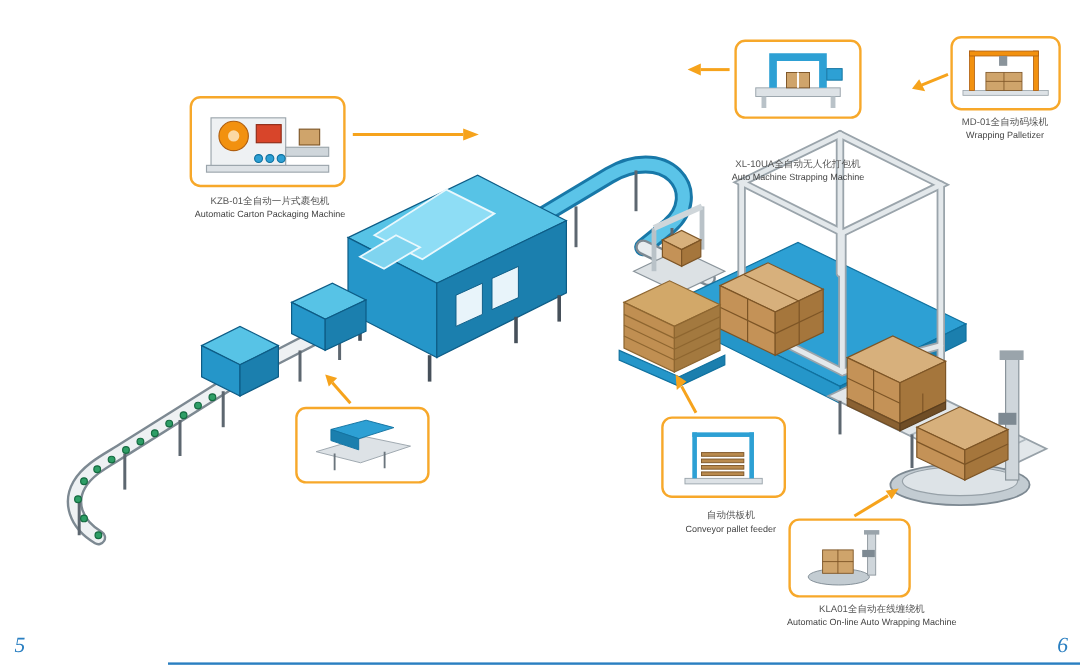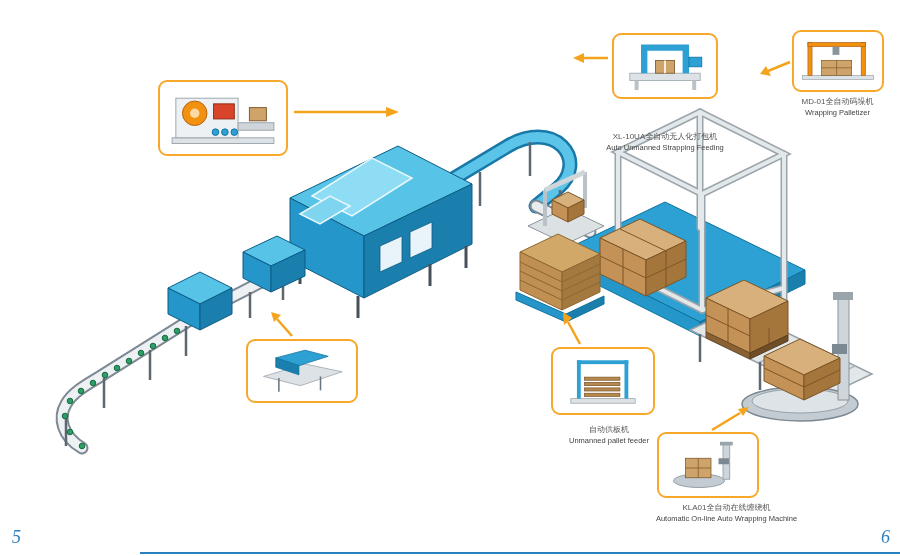--- a/index.html
+++ b/index.html
@@ -229,35 +229,39 @@
       <circle cx="30" cy="30" r="13" fill="#f2910f" stroke="#b05f10"></circle>
       <circle cx="30" cy="30" r="5" fill="#fbd9a5"></circle>
       <rect x="50" y="20" width="22" height="16" fill="#d8452a" stroke="#8e2a16"></rect>
       <circle cx="52" cy="50" r="3.5" fill="#2da0d4" stroke="#10719f"></circle>
       <circle cx="62" cy="50" r="3.5" fill="#2da0d4" stroke="#10719f"></circle>
       <circle cx="72" cy="50" r="3.5" fill="#2da0d4" stroke="#10719f"></circle>
       <rect x="76" y="40" width="38" height="8" fill="#cfd6db" stroke="#9aa4ab"></rect>
       <rect x="88" y="24" width="18" height="14" fill="#cfa46b" stroke="#7d5526"></rect>
     </svg>
   </div>
+  <div class="cap" style="left:140px; top:162px; width:170px;">
+    <div class="cn">KZB-01全自动一片式裹包机</div>
+    <div class="en">Automatic Carton Packaging Machine</div>
+  </div>
 
   <div class="callout" style="left:612px; top:33px; width:106px; height:66px;">
     <svg width="96" height="56" viewBox="0 0 120 70">
       <rect x="16" y="44" width="88" height="9" fill="#dde2e6" stroke="#9aa4ab"></rect>
       <rect x="22" y="53" width="5" height="12" fill="#b9c2c8"></rect>
       <rect x="94" y="53" width="5" height="12" fill="#b9c2c8"></rect>
       <path d="M34,44 L34,12 L86,12 L86,44" fill="none" stroke="#2da0d4" stroke-width="8"></path>
       <rect x="90" y="24" width="16" height="12" fill="#2da0d4" stroke="#10719f"></rect>
       <rect x="48" y="28" width="24" height="16" fill="#cfa46b" stroke="#7d5526"></rect>
       <line x1="60" y1="28" x2="60" y2="44" stroke="#ffffff" stroke-width="2"></line>
     </svg>
   </div>
   <div class="cap" style="left:585px; top:103px; width:160px;margin-top:28px;">
     <div class="cn">XL-10UA全自动无人化打包机</div>
-    <div class="en">Auto Unmanned Strapping Feeding</div>
+    <div class="en">Auto Machine Strapping Machine</div>
   </div>
 
   <div class="callout" style="left:792px; top:30px; width:92px; height:62px;">
     <svg width="82" height="52" viewBox="0 0 120 70">
       <rect x="8" y="56" width="104" height="6" fill="#dde2e6" stroke="#9aa4ab"></rect>
       <rect x="16" y="8" width="6" height="48" fill="#f2910f" stroke="#b05f10"></rect>
       <rect x="94" y="8" width="6" height="48" fill="#f2910f" stroke="#b05f10"></rect>
       <rect x="16" y="8" width="84" height="6" fill="#f2910f" stroke="#b05f10"></rect>
       <rect x="52" y="14" width="10" height="12" fill="#8a949b"></rect>
       <rect x="36" y="34" width="44" height="22" fill="#cfa46b" stroke="#7d5526"></rect>
@@ -287,21 +291,21 @@
       <rect x="88" y="8" width="5" height="50" fill="#2da0d4"></rect>
       <rect x="26" y="8" width="67" height="5" fill="#2da0d4"></rect>
       <rect x="36" y="30" width="46" height="4" fill="#b98a4e" stroke="#7d5526"></rect>
       <rect x="36" y="37" width="46" height="4" fill="#b98a4e" stroke="#7d5526"></rect>
       <rect x="36" y="44" width="46" height="4" fill="#b98a4e" stroke="#7d5526"></rect>
       <rect x="36" y="51" width="46" height="4" fill="#b98a4e" stroke="#7d5526"></rect>
     </svg>
   </div>
   <div class="cap" style="left:534px; top:424px; width:150px;">
     <div class="cn">自动供板机</div>
-    <div class="en">Unmanned pallet feeder</div>
+    <div class="en">Conveyor pallet feeder</div>
   </div>
 
   <div class="callout" style="left:657px; top:432px; width:102px; height:66px;">
     <svg width="90" height="56" viewBox="0 0 120 70">
       <ellipse cx="48" cy="56" rx="34" ry="9" fill="#c3ccd2" stroke="#7d8992"></ellipse>
       <rect x="80" y="6" width="9" height="48" fill="#cfd6db" stroke="#8a949b"></rect>
       <rect x="76" y="4" width="17" height="5" fill="#9aa4ab"></rect>
       <rect x="74" y="26" width="14" height="8" fill="#7d8992"></rect>
       <rect x="30" y="26" width="34" height="26" fill="#cfa46b" stroke="#7d5526"></rect>
       <line x1="47" y1="26" x2="47" y2="52" stroke="#7d5526"></line>

